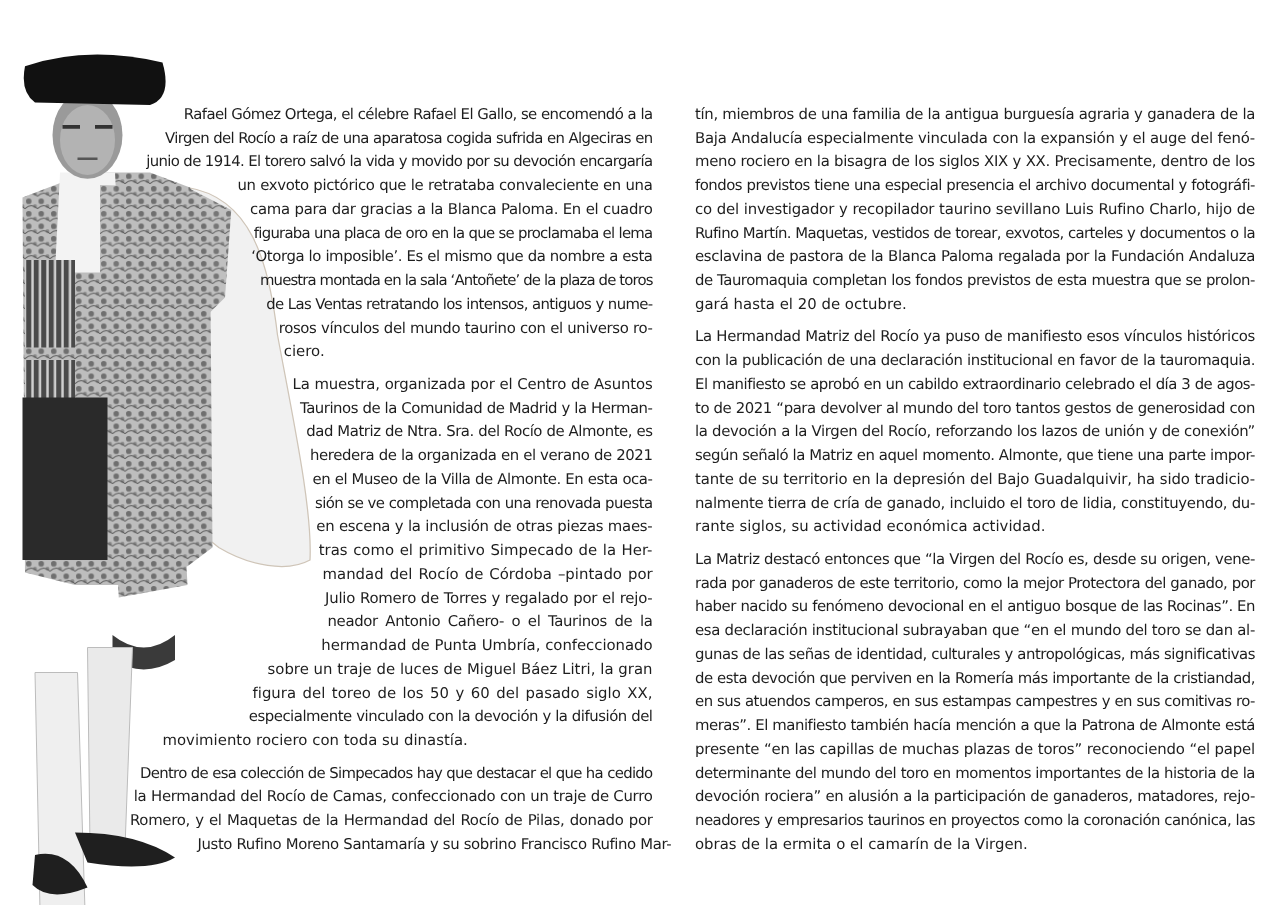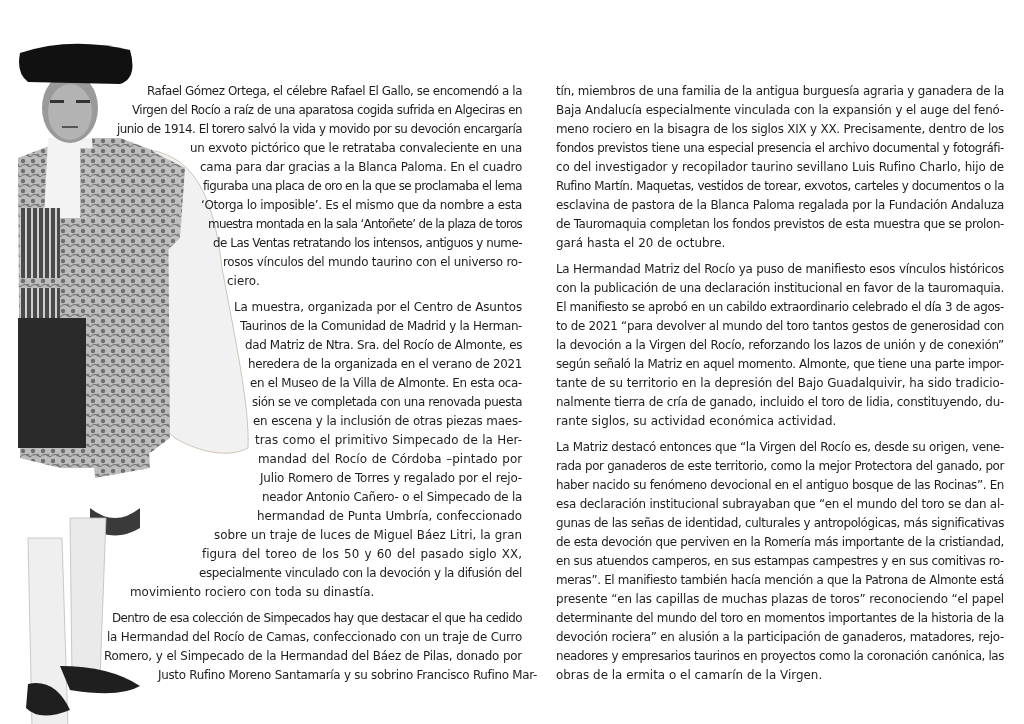--- a/index.html
+++ b/index.html
@@ -97,32 +97,32 @@
       <div class="line" style="left: 234px; top: 298px; width: 288px; letter-spacing: -0.106383px; text-align: left;">La muestra, organizada por el Centro de Asuntos</div>
       <div class="line" style="left: 240px; top: 317px; width: 282px; letter-spacing: -0.361702px; text-align: left;">Taurinos de la Comunidad de Madrid y la Herman-</div>
       <div class="line" style="left: 245px; top: 336px; width: 277px; letter-spacing: -0.346939px; text-align: left;">dad Matriz de Ntra. Sra. del Rocío de Almonte, es</div>
       <div class="line" style="left: 248px; top: 355px; width: 274px; letter-spacing: -0.304348px; text-align: left;">heredera de la organizada en el verano de 2021</div>
       <div class="line" style="left: 250px; top: 374px; width: 272px; letter-spacing: -0.333333px; text-align: left;">en el Museo de la Villa de Almonte. En esta oca-</div>
       <div class="line" style="left: 252px; top: 393px; width: 270px; letter-spacing: -0.434783px; text-align: center;">sión se ve  completada con una renovada puesta</div>
       <div class="line" style="left: 253px; top: 412px; width: 269px; letter-spacing: -0.195652px; text-align: left;">en escena y la inclusión de otras piezas maes-</div>
       <div class="line" style="left: 255px; top: 431px; width: 267px; word-spacing: 0.571429px; text-align: left;">tras como el primitivo Simpecado de la Her-</div>
       <div class="line" style="left: 258px; top: 450px; width: 264px; word-spacing: 1px; text-align: left;">mandad del Rocío de Córdoba –pintado por</div>
       <div class="line" style="left: 260px; top: 469px; width: 262px; letter-spacing: -0.152174px; text-align: left;">Julio Romero de Torres y regalado por el rejo-</div>
-      <div class="line" style="left: 262px; top: 488px; width: 260px; letter-spacing: -0.255814px; text-align: left;">neador Antonio Cañero- o el Simpecado de la</div>
+      <div class="line" style="left: 262px; top: 488px; width: 260px; letter-spacing: -0.255814px; text-align: left;">neador Antonio Cañero- o el Taurinos de la</div>
       <div class="line" style="left: 257px; top: 507px; width: 265px; letter-spacing: -0.025px; text-align: left;">hermandad de Punta Umbría, confeccionado</div>
       <div class="line" style="left: 214px; top: 526px; width: 308px; text-align: left;">sobre un traje de luces de Miguel Báez Litri, la gran</div>
       <div class="line" style="left: 202px; top: 545px; width: 320px; word-spacing: 1.36364px; text-align: left;">figura del toreo de los 50 y 60 del pasado siglo XX,</div>
       <div class="line" style="left: 199px; top: 564px; width: 323px; letter-spacing: -0.368421px; text-align: left;">especialmente vinculado con la devoción y la difusión del</div>
       <div class="line last" style="left: 130px; top: 583px; width: auto;">movimiento rociero con toda su dinastía.</div>
     </div>
 
     <div>
       <div class="line" style="left: 112px; top: 609px; width: 410px; letter-spacing: -0.549296px; text-align: left;">Dentro de esa colección de Simpecados hay que destacar el que ha cedido</div>
       <div class="line" style="left: 107px; top: 628px; width: 415px; letter-spacing: -0.220588px; text-align: left;">la Hermandad del Rocío de Camas, confeccionado con un traje de Curro</div>
-      <div class="line" style="left: 104px; top: 647px; width: 418px; letter-spacing: -0.242857px; text-align: left;">Romero, y el Simpecado  de la Hermandad del Báez de Pilas, donado por</div>
+      <div class="line" style="left: 104px; top: 647px; width: 418px; letter-spacing: -0.242857px; text-align: left;">Romero, y el Maquetas  de la Hermandad del Rocío de Pilas, donado por</div>
       <div class="line" style="left: 158px; top: 666px; width: 379px; letter-spacing: -0.307692px; text-align: right;">Justo Rufino Moreno Santamaría y su sobrino Francisco Rufino Mar-</div>
     </div>
   </div>
 
   <div class="col-right">
     <div>
       <div class="line" style="top: 0px; width: 448px; letter-spacing: -0.25974px; text-align: left;">tín, miembros de una familia de la antigua burguesía agraria y ganadera de la</div>
       <div class="line" style="top: 19px; width: 448px; letter-spacing: -0.173333px; text-align: left;">Baja Andalucía especialmente vinculada con la expansión y el auge del fenó-</div>
       <div class="line" style="top: 38px; width: 448px; letter-spacing: -0.230769px; text-align: left;">meno rociero en la bisagra de los siglos XIX y XX. Precisamente, dentro de los</div>
       <div class="line" style="top: 57px; width: 448px; letter-spacing: -0.3875px; text-align: left;">fondos previstos tiene una especial presencia el archivo documental y fotográfi-</div>

